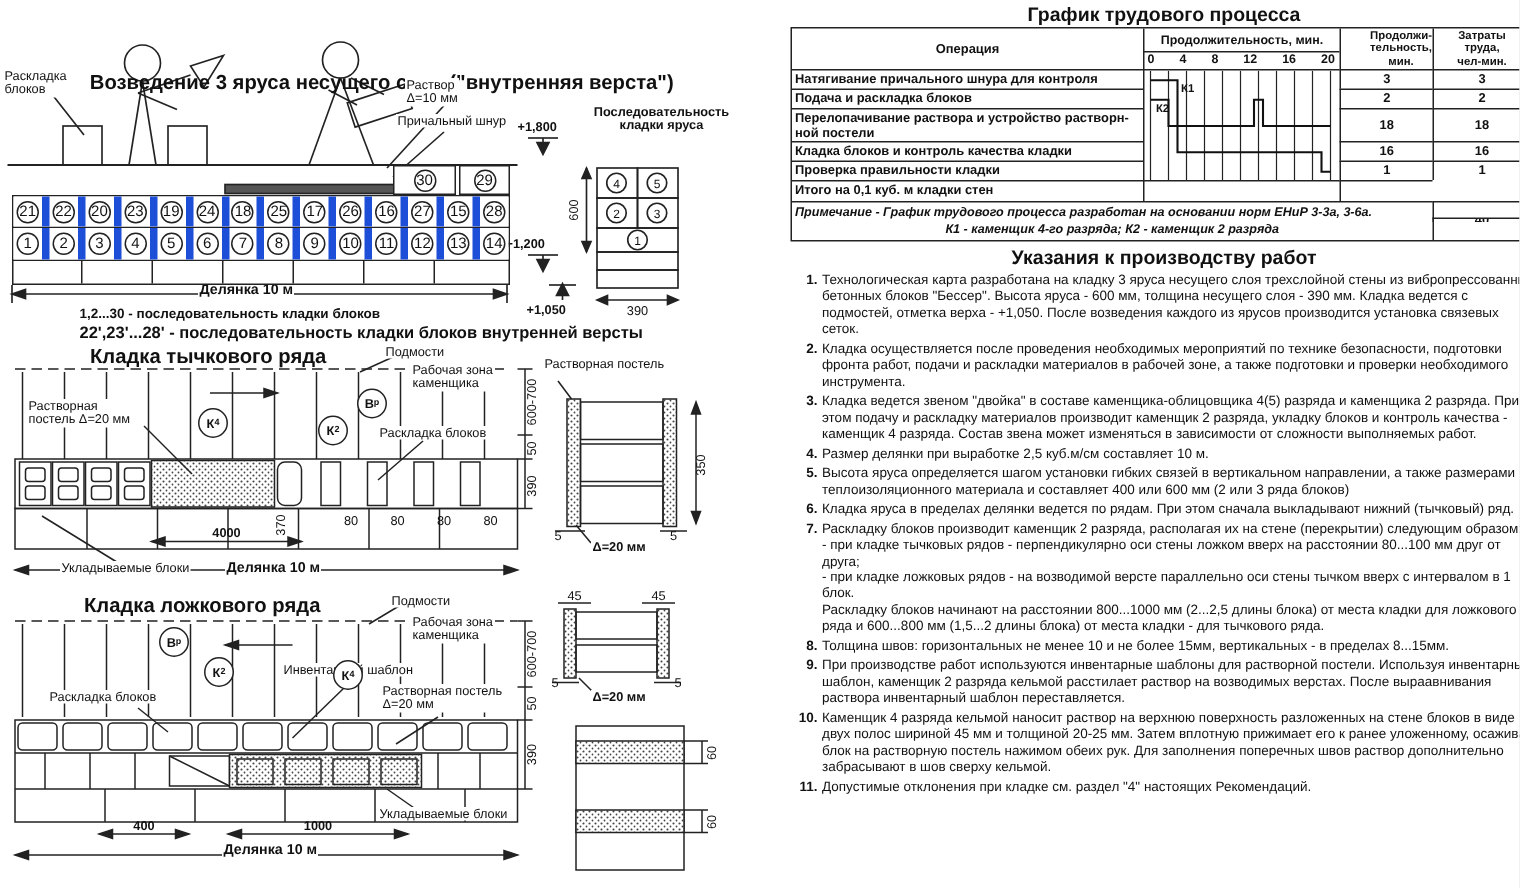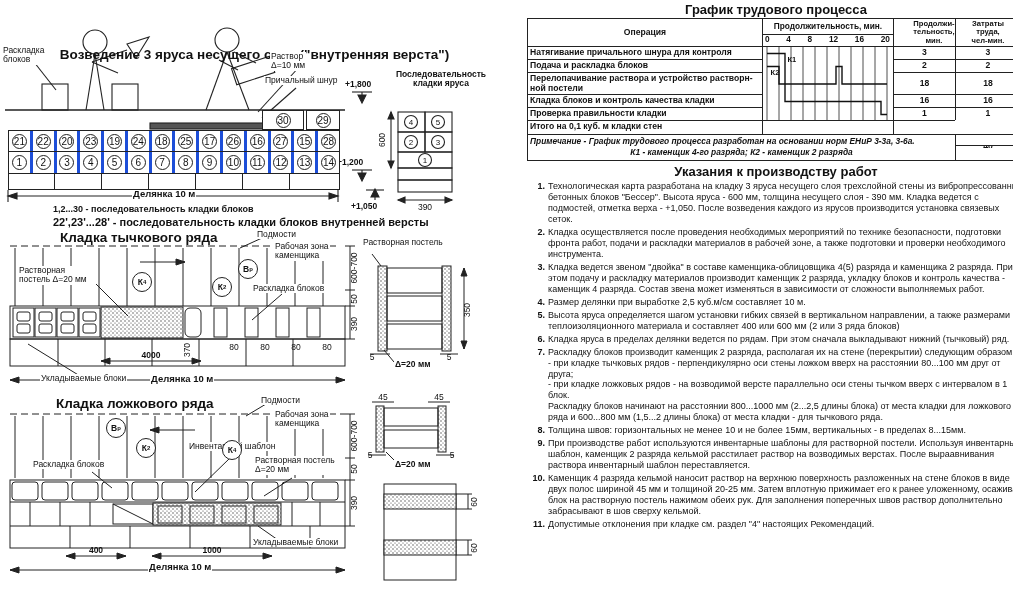--- a/index.html
+++ b/index.html
@@ -13,21 +13,21 @@
   svg{position:absolute;left:0;top:0;}
   svg text{font-family:"Liberation Sans",sans-serif;fill:#111;}
   
   .cir{position:absolute;width:18px;height:18px;border:1.2px solid #222;border-radius:50%;background:#fff;
        display:flex;align-items:center;justify-content:center;font-size:8.5px;font-weight:bold;}
   .cir sub{font-size:6px;line-height:1;}
   
   .wall{position:absolute;}
   .wrow{display:flex;box-sizing:border-box;border:1.2px solid #222;border-top:none;}
   .wrow.first{border-top:1.2px solid #222;}
-  .wc{flex:1;box-sizing:border-box;border-left:3px solid #1d4ed8;display:flex;align-items:center;justify-content:center;background:#fff;}
+  .wc{flex:1;box-sizing:border-box;border-left:5px solid #1d4ed8;display:flex;align-items:center;justify-content:center;background:#fff;}
   .wc:first-child{border-left:none;}
   .num{display:inline-flex;width:13px;height:13px;border:1px solid #222;border-radius:50%;
        font-size:10px;align-items:center;justify-content:center;background:#fff;}
   .topblock{position:absolute;box-sizing:border-box;border:1.2px solid #222;background:#fff;
             display:flex;align-items:center;justify-content:center;}
   .joint{position:absolute;top:0;bottom:0;border-left:1px solid #222;}
   
   .right-col{position:absolute;left:525px;top:0;width:502px;height:592px;}
   .sched-title{font-size:13px;font-weight:bold;text-align:center;margin:2px 0 1px 0;}
   .sched{position:relative;display:grid;grid-template-columns:234px 131px 62px 65px;

